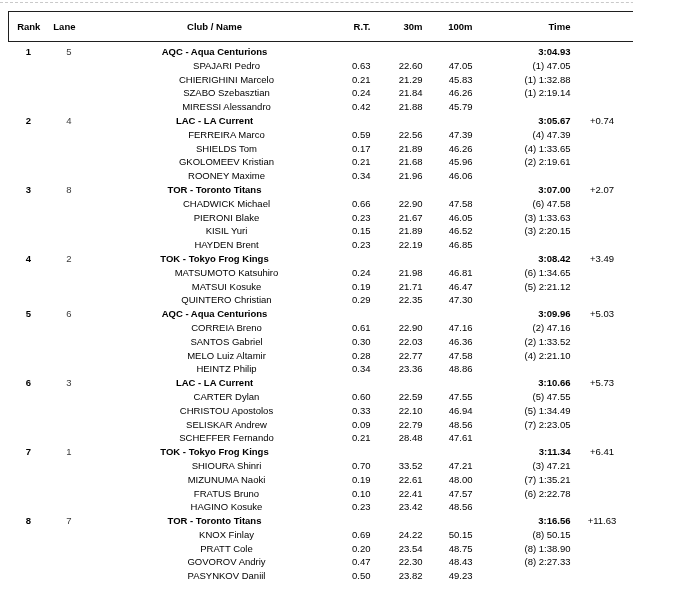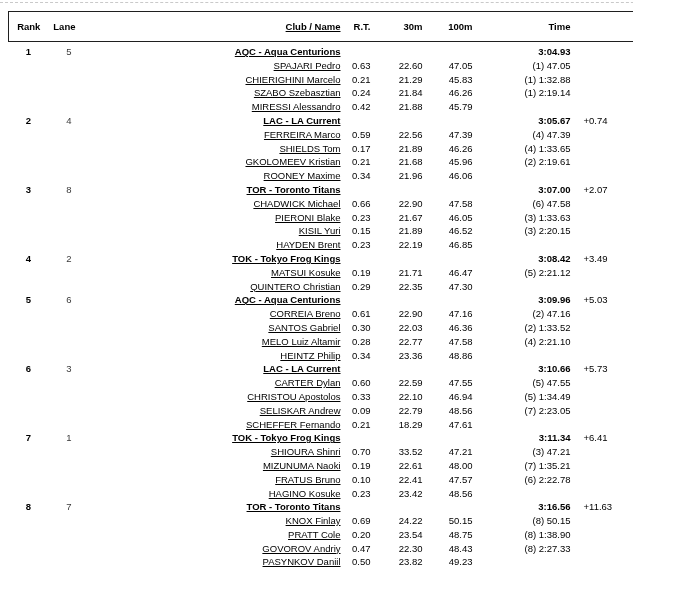--- a/index.html
+++ b/index.html
@@ -22,24 +22,24 @@
   }
   thead th{
     height:29px;font-weight:bold;font-size:9.5px;line-height:11px;
     border-top:1px solid #1f1f1f;border-bottom:1px solid #1f1f1f;
     background:#fff;
   }
   thead th.first{border-left:1px solid #1f1f1f;}
   thead th.last{border-right:1px solid #1f1f1f;}
   tbody tr.spacer td{height:3px;line-height:3px;}
   .al-c{text-align:center;}
-  .al-l{text-align:right;padding-left:4px;text-decoration:underline;}
+  .al-l{text-align:center;padding-left:4px;}
   .al-r{text-align:right;padding-right:4px;}
   .pts{text-align:right;padding-right:2px;margin-top:14px;}
-  .gap{text-align:left;padding-left:9px;}
+  .gap{text-align:center;padding-left:9px;}
   .b{font-weight:bold;}
   .lane-val{font-weight:normal;color:#3a3a3a;text-align:right;padding-right:13px;}
   th.lane-h{text-align:right;padding-right:9px;}
   .swimmer-name{padding-left:28px;font-weight:normal;}
   .hdr-pts{display:block;text-align:center;padding-right:2px;}
 </style>
 </head>
 <body>
 
 <div class="page">
@@ -249,20 +249,31 @@
           <td class="al-r"></td>
           <td class="al-r"></td>
           <td class="al-r"></td>
           <td class="al-r b">3:08.42</td>
           <td class="gap">+3.49</td>
           <td class="pts b">10.0</td>
         </tr>
         <tr>
           <td class="al-c"></td>
           <td class="lane-val"></td>
+          <td class="al-l swimmer-name">MATSUMOTO Katsuhiro</td>
+          <td class="al-r">0.24</td>
+          <td class="al-r">21.98</td>
+          <td class="al-r">46.81</td>
+          <td class="al-r">(6) 1:34.65</td>
+          <td class="gap"></td>
+          <td class="pts"></td>
+        </tr>
+        <tr>
+          <td class="al-c"></td>
+          <td class="lane-val"></td>
           <td class="al-l swimmer-name">MATSUI Kosuke</td>
           <td class="al-r">0.19</td>
           <td class="al-r">21.71</td>
           <td class="al-r">46.47</td>
           <td class="al-r">(5) 2:21.12</td>
           <td class="gap"></td>
           <td class="pts"></td>
         </tr>
         <tr>
           <td class="al-c"></td>
@@ -372,21 +383,21 @@
           <td class="al-r">48.56</td>
           <td class="al-r">(7) 2:23.05</td>
           <td class="gap"></td>
           <td class="pts"></td>
         </tr>
         <tr>
           <td class="al-c"></td>
           <td class="lane-val"></td>
           <td class="al-l swimmer-name">SCHEFFER Fernando</td>
           <td class="al-r">0.21</td>
-          <td class="al-r">18.29</td>
+          <td class="al-r">28.48</td>
           <td class="al-r">47.61</td>
           <td class="al-r"></td>
           <td class="gap"></td>
           <td class="pts"></td>
         </tr>
         <tr>
           <td class="al-c b">7</td>
           <td class="lane-val">1</td>
           <td class="al-l b">TOK - Tokyo Frog Kings</td>
           <td class="al-r"></td>

